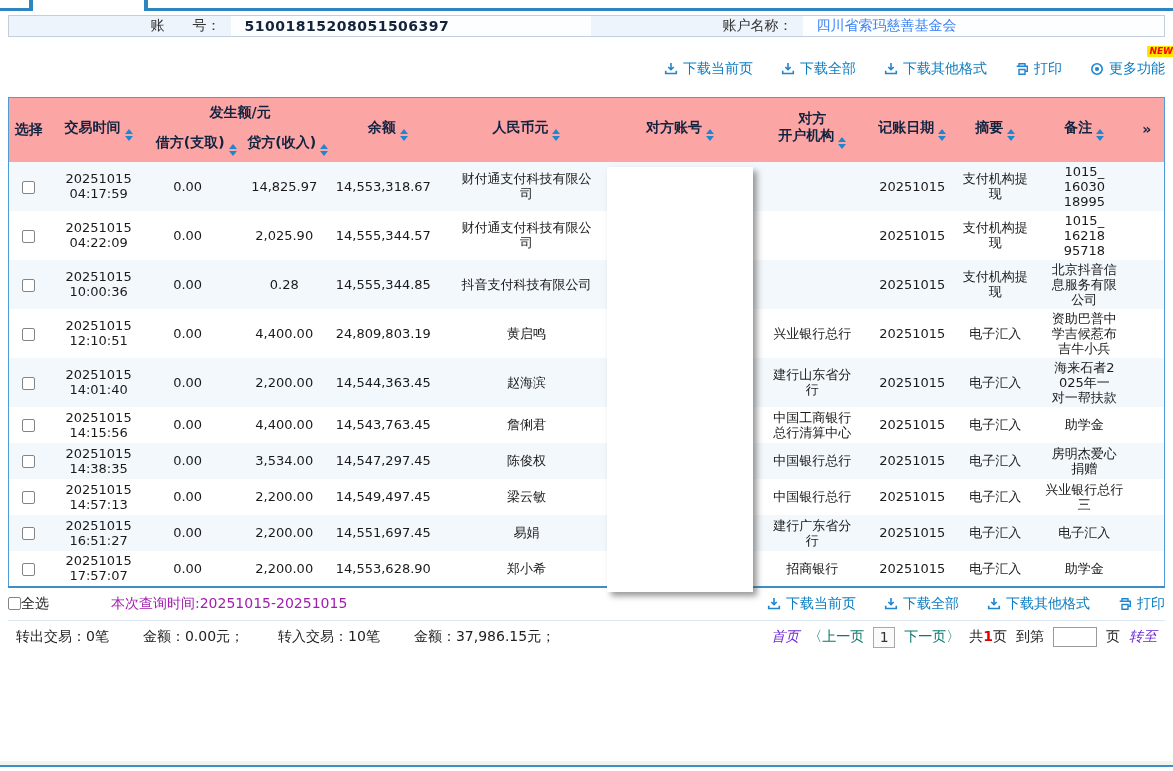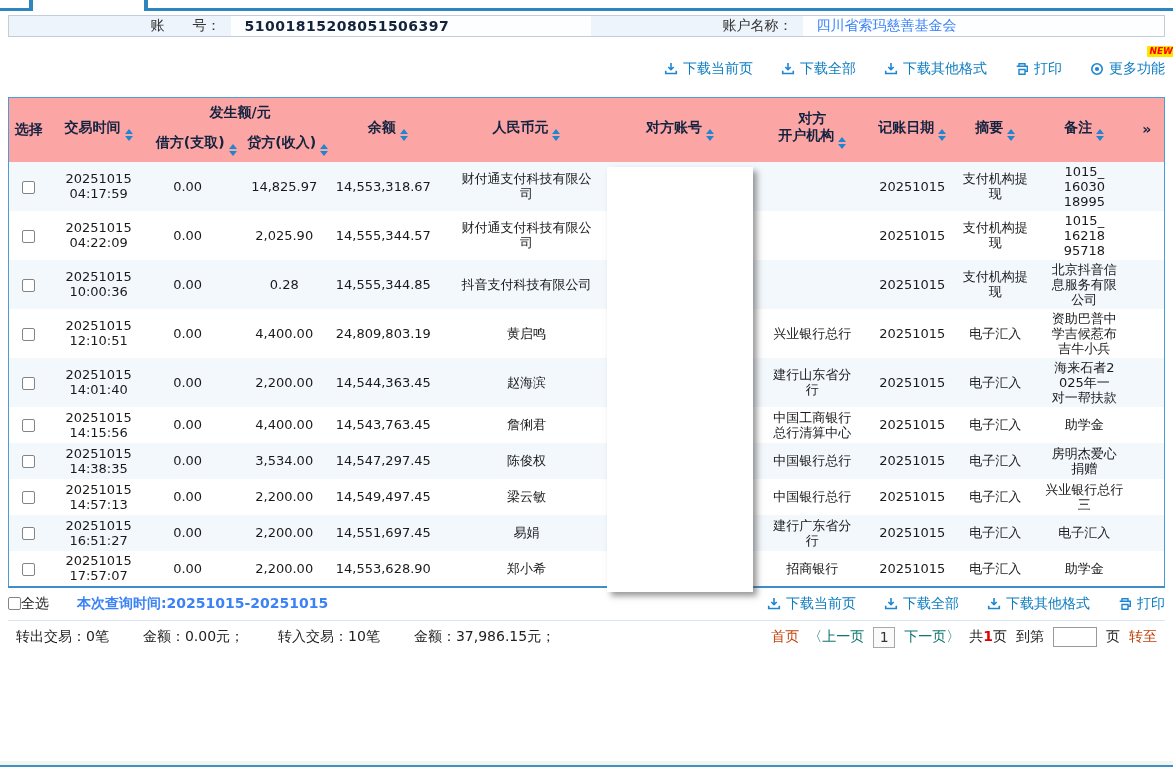--- a/index.html
+++ b/index.html
@@ -59,27 +59,27 @@
 
   .cb { display:inline-block; width:13px; height:13px; border:1px solid #848484; border-radius:2px; background:#fff; vertical-align:middle; }
 
   
   .redaction { position:absolute; left:599px; top:70px; width:146px; height:calc(100% - 66px);
     background:#fff; box-shadow:4px 4px 6px rgba(70,70,70,0.55); }
 
   
   .footrow1 { margin:0 8px; height:33px; display:flex; align-items:center; border-bottom:1px solid #dbe6f0; }
   .footrow1 .sel { display:inline-flex; align-items:center; font-size:14px; color:#222; }
-  .footrow1 .qtime { margin-left:28px; font-size:14px; color:#3b82f6;font-weight:bold; }
+  .footrow1 .qtime { margin-left:62px; font-size:14px; color:#a21caf; }
   .footrow1 .links { margin-left:auto; display:flex; gap:28px; align-items:center; }
 
   .footrow2 { margin:0 16px; height:33px; display:flex; align-items:center; font-size:14px; color:#222; }
   .footrow2 .stat { margin-right:34px; white-space:nowrap; }
   .pager { margin-left:auto; display:flex; align-items:center; gap:9px; white-space:nowrap; }
-  .plink { color:#c2410c; cursor:pointer; }
+  .plink { color:#6d28d9; cursor:pointer;font-style:italic; }
   .pnav { color:#0f766e; cursor:pointer; }
   .pagebox { border:1px solid #a8a8a8; background:#fafafa; min-width:22px; height:21px; line-height:19px; text-align:center; padding:0 4px; color:#333; }
   .ptotal b { color:#e00000; font-weight:bold; }
   .goto-input { width:44px; height:20px; border:1px solid #9a9a9a; background:#fff; }
 
   .bottom-band { position:absolute; left:0; right:0; bottom:0; height:10px; }
   .bottom-green { height:4px; background:#f1f5ec; }
   .bottom-blue  { height:2px; background:#3d8ec9; }
 </style>
 </head>

